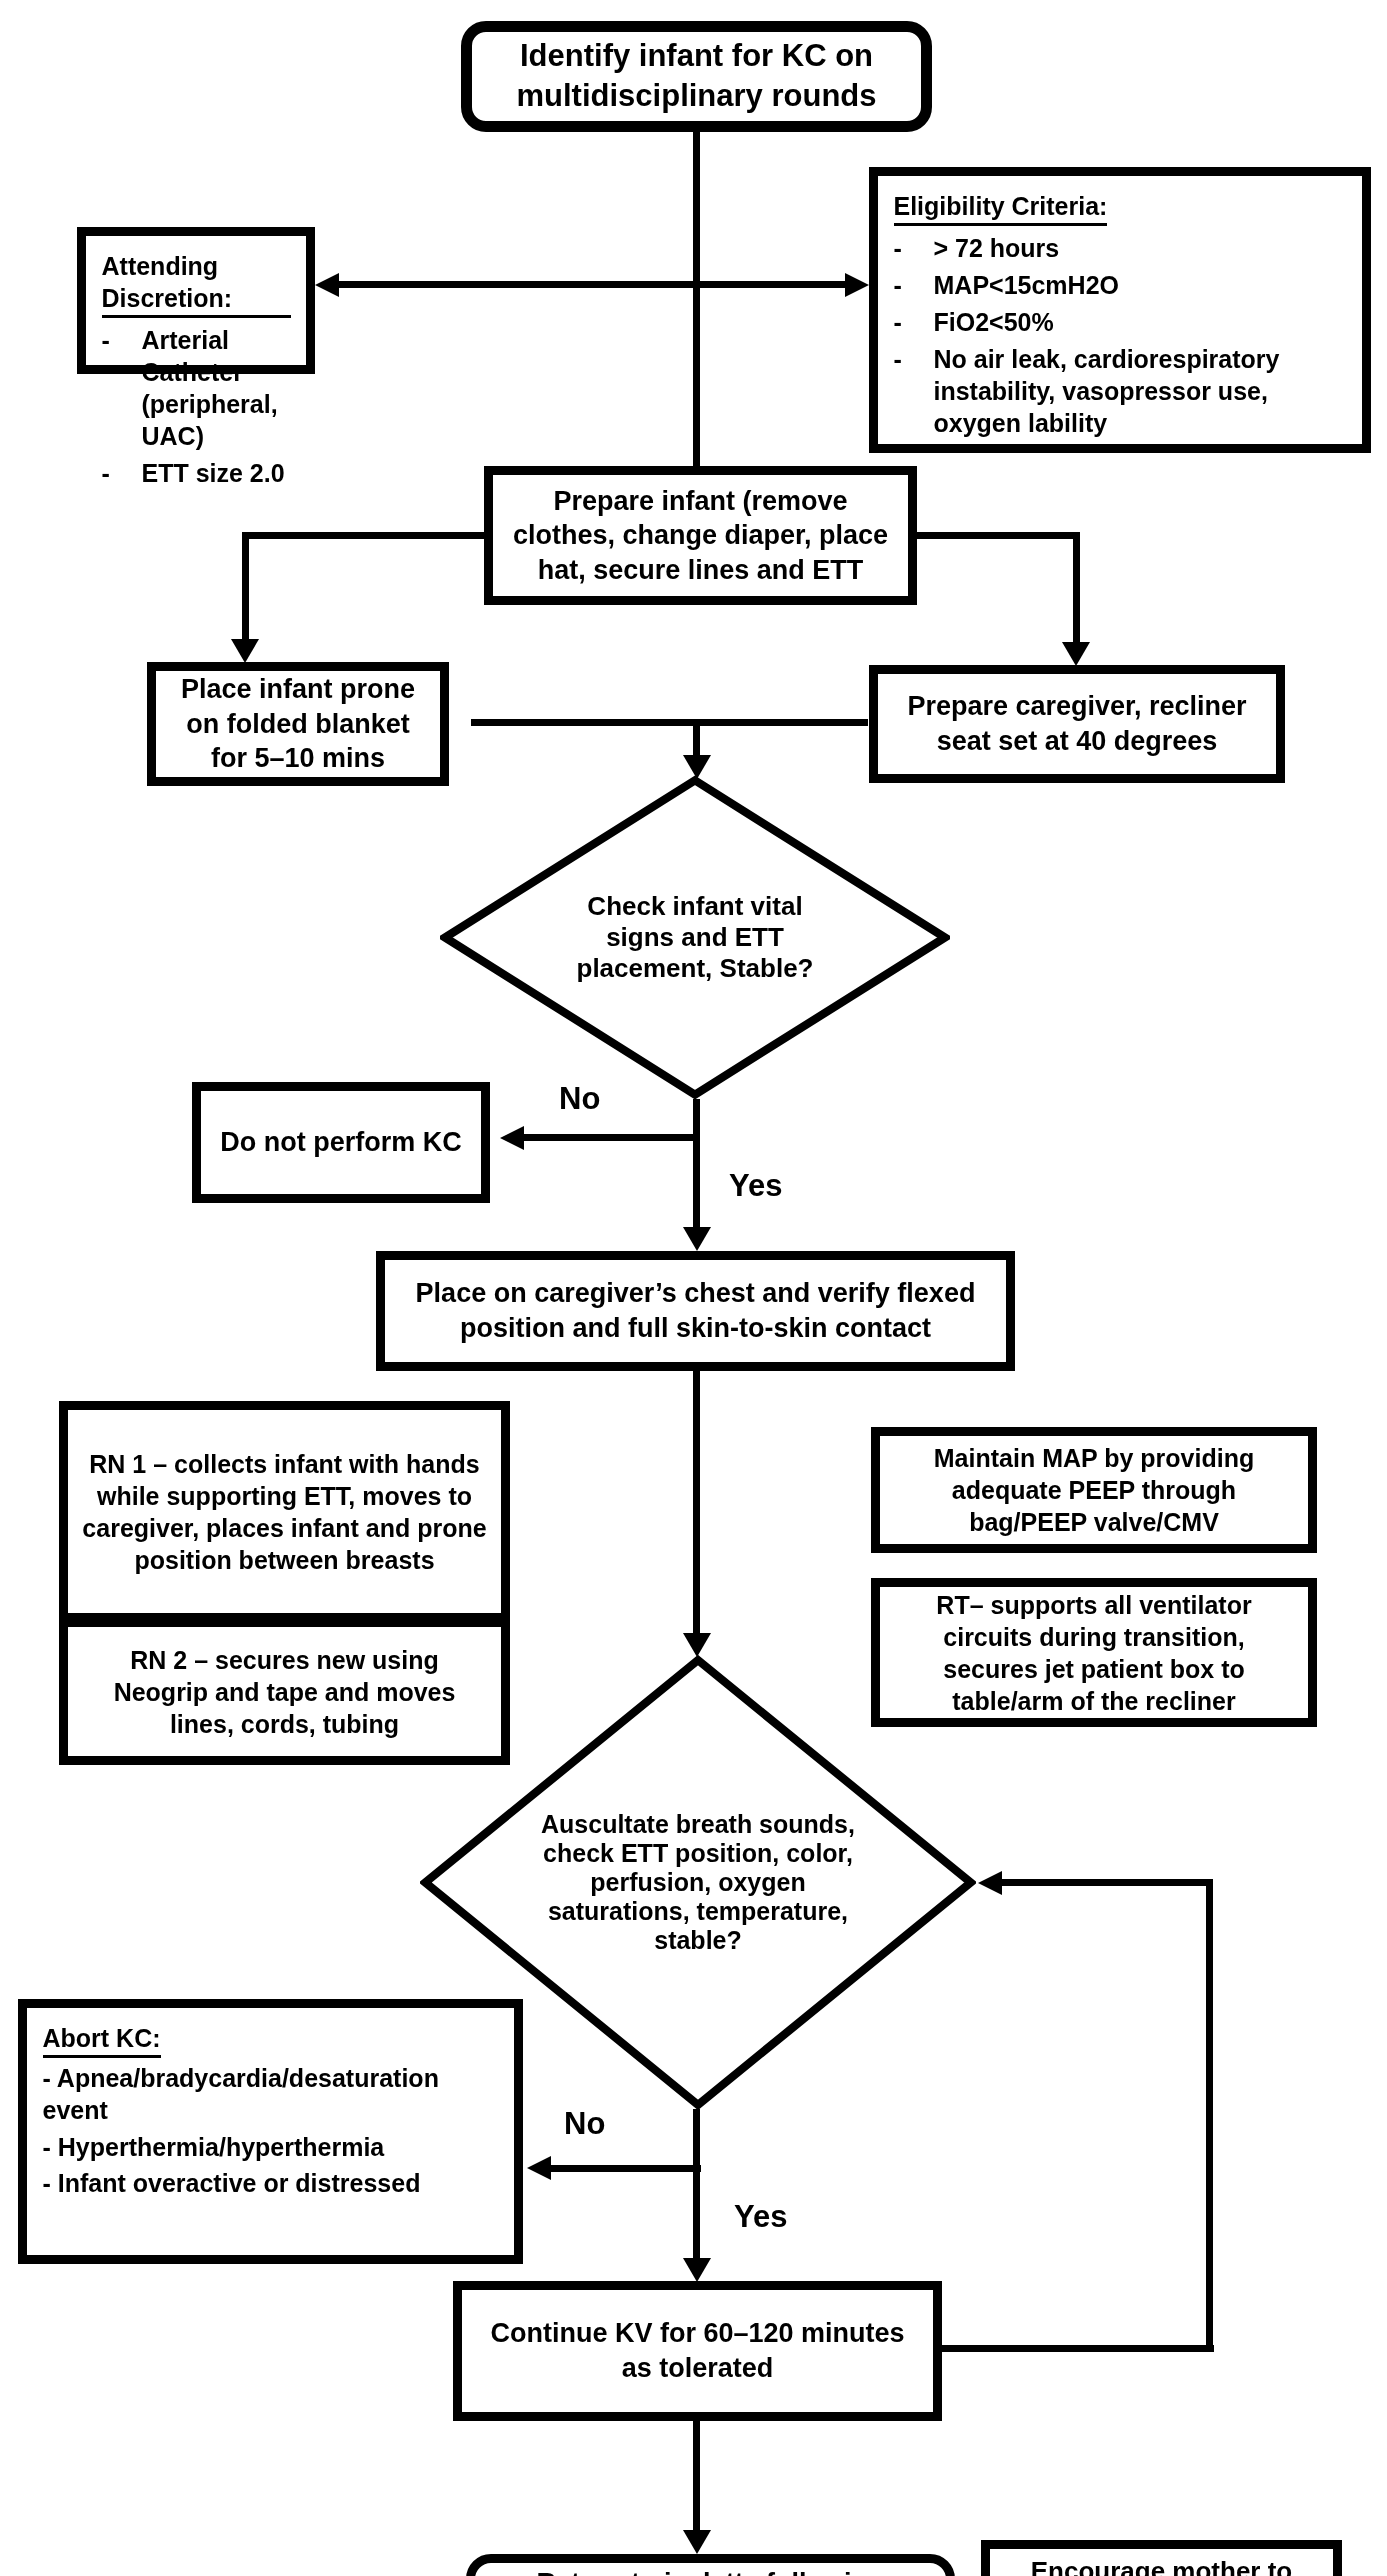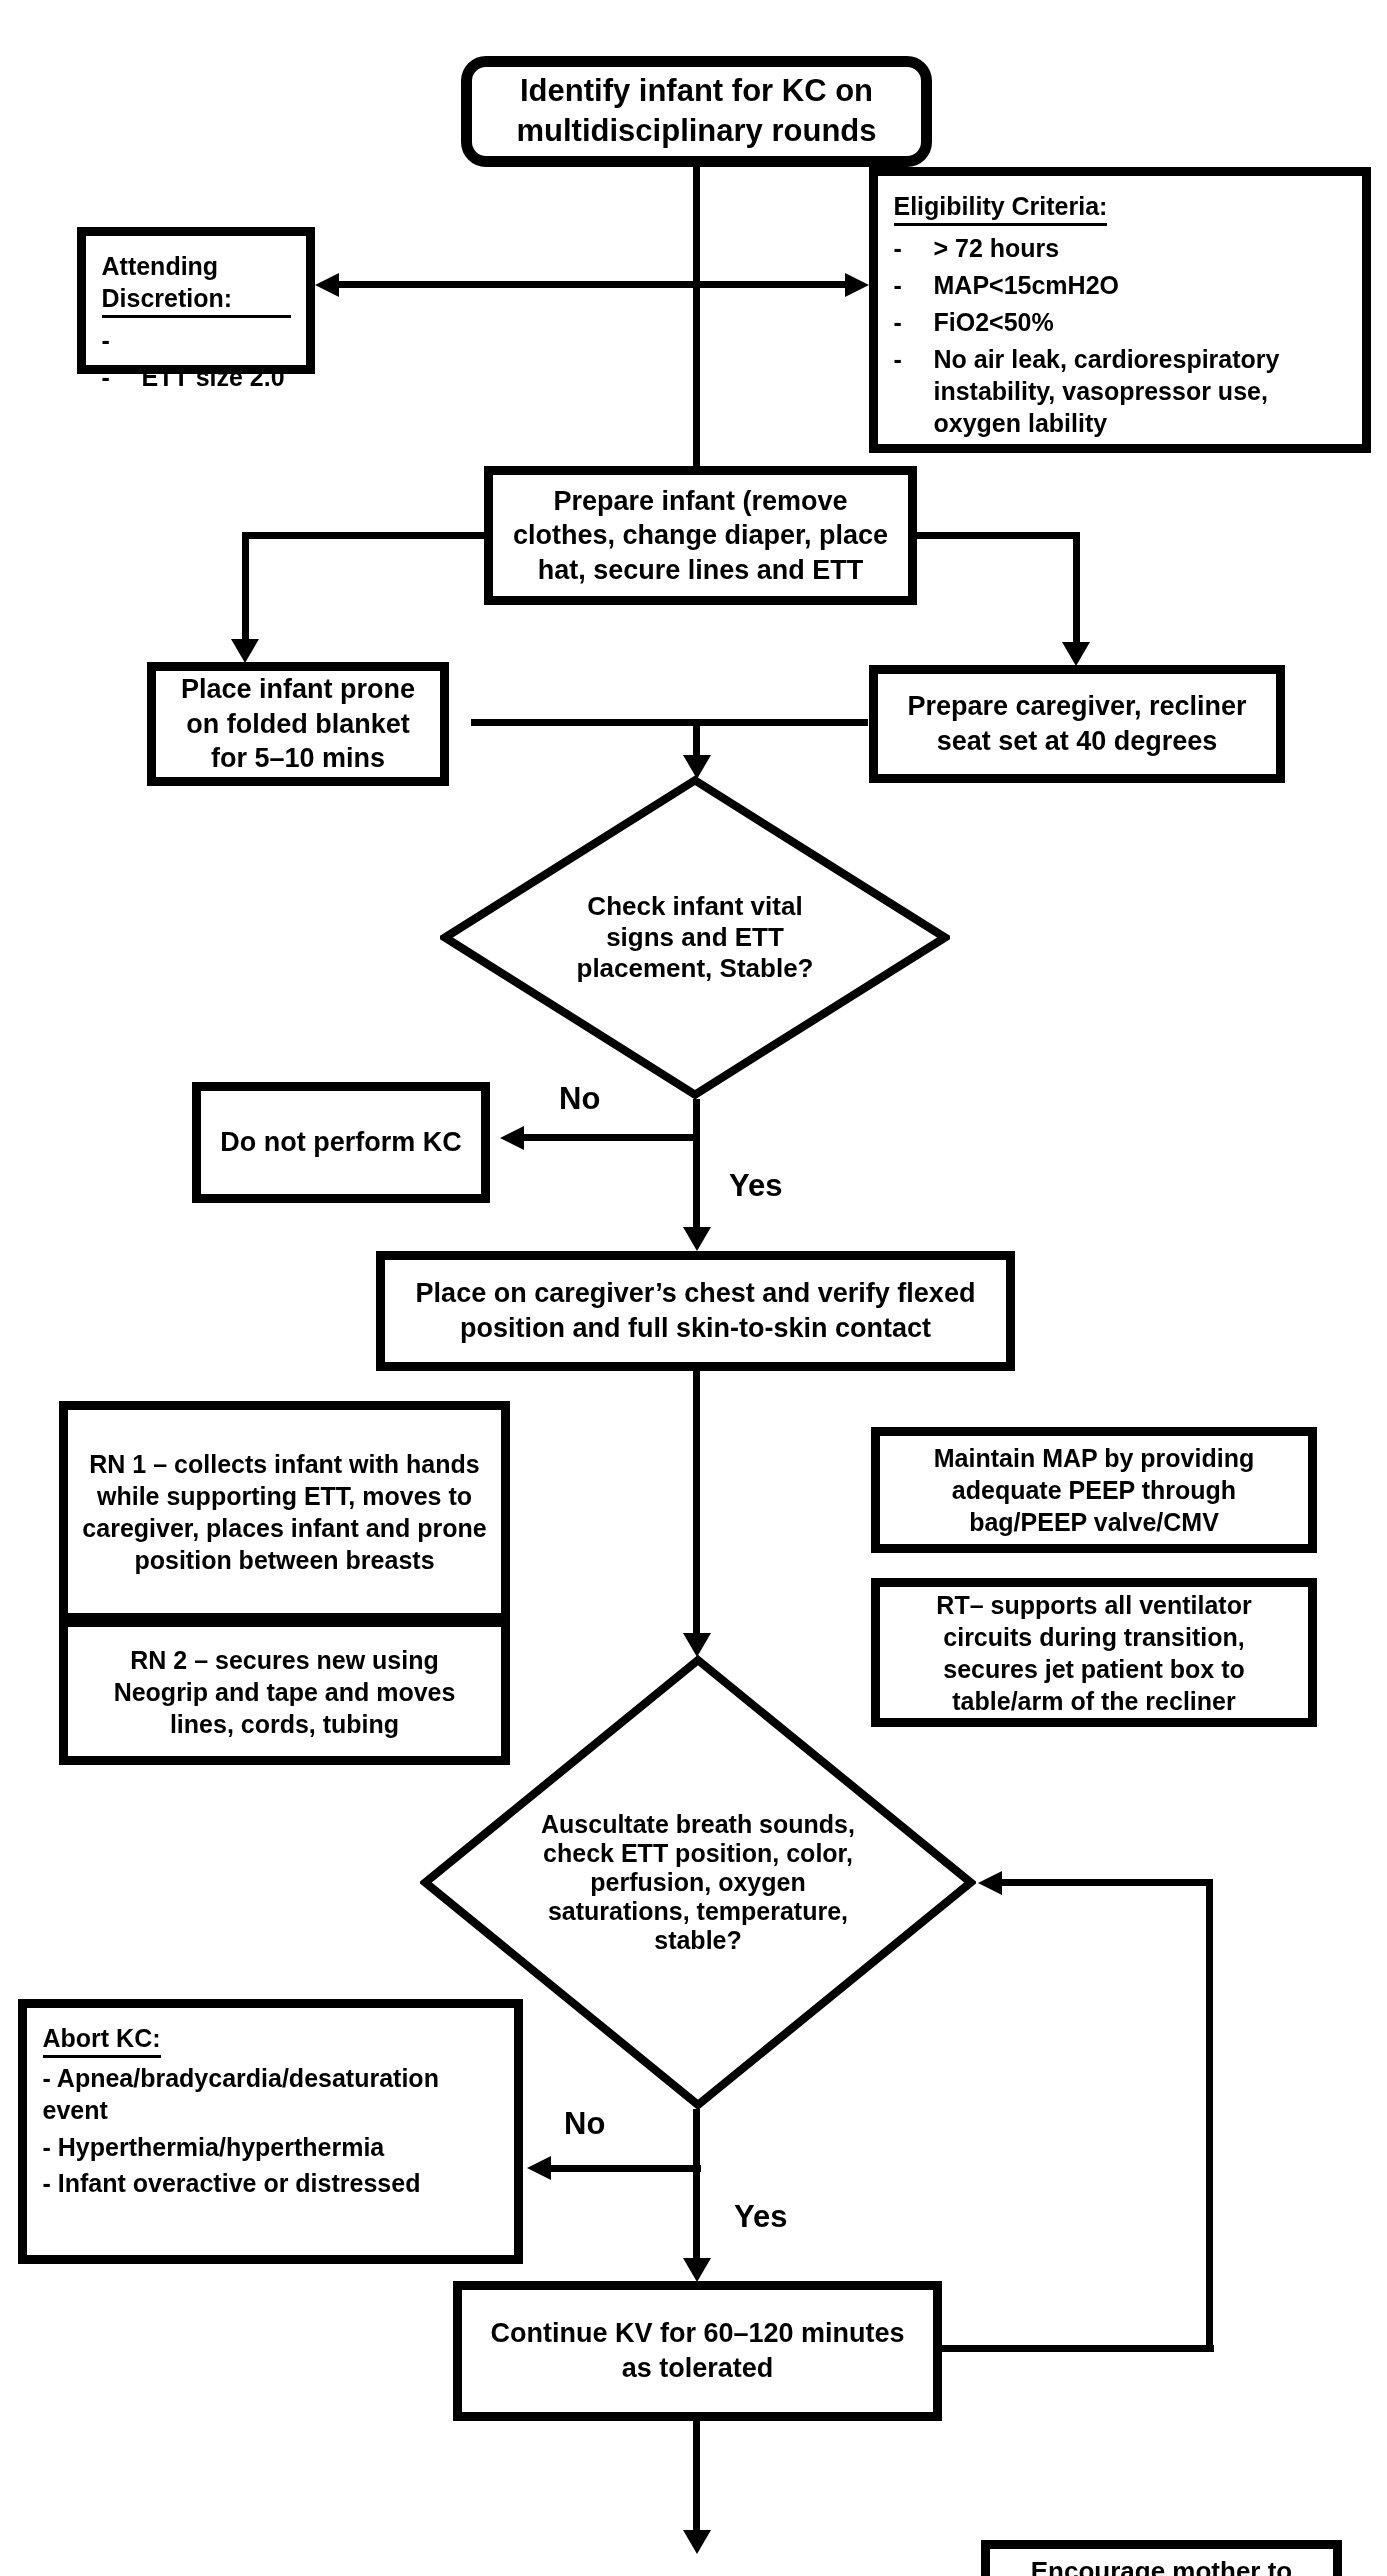--- a/index.html
+++ b/index.html
@@ -7,21 +7,21 @@
     width:1388px; height:2708px; position:relative;
     font-family:"Liberation Sans", sans-serif;
     color:#000; font-weight:bold;
   }
   .node {
     position:absolute; box-sizing:border-box;
     border:9.3px solid #000; background:#fff;
     display:flex; align-items:center; justify-content:center;
     text-align:center; line-height:1.28;
   }
-  .rounded { border-radius:25px;margin-top:35px; }
+  .rounded { border-radius:25px; }
   .listbox {
     align-items:flex-start; justify-content:flex-start;
     flex-direction:column; text-align:left;
   }
   .listbox .inner { padding:14.4px 15.5px; width:100%; box-sizing:border-box; }
   .heading-underline {
     display:inline-block; border-bottom:3.1px solid #000; padding-bottom:1px;
   }
   .li { display:flex; margin-top:5.2px; }
   .li .marker { width:40px; flex:0 0 40px; }
@@ -93,20 +93,21 @@
 
 <div class="node rounded fz60" style="left:461px; top:20.6px; width:471px; height:111px; border-width:11.3px; padding:0 15.5px;">
   <span>Identify infant for KC on multidisciplinary rounds</span>
 </div>
 
 <div class="node listbox fz48" style="left:77px; top:227px; width:238px; height:147px;">
   <div class="inner">
     <span class="heading-underline">Attending Discretion:</span>
     <div class="li">
       <span class="marker">-</span>
+      <span class="li-text">Arterial Catheter (peripheral, UAC)</span>
     </div>
     <div class="li">
       <span class="marker">-</span>
       <span class="li-text">ETT size 2.0</span>
     </div>
   </div>
 </div>
 
 <div class="node listbox fz48" style="left:869px; top:167px; width:502px; height:286px;align-items:flex-end;">
   <div class="inner">

